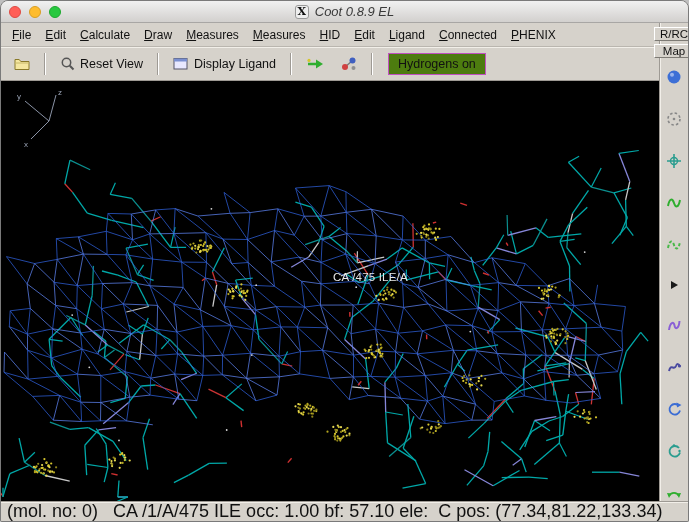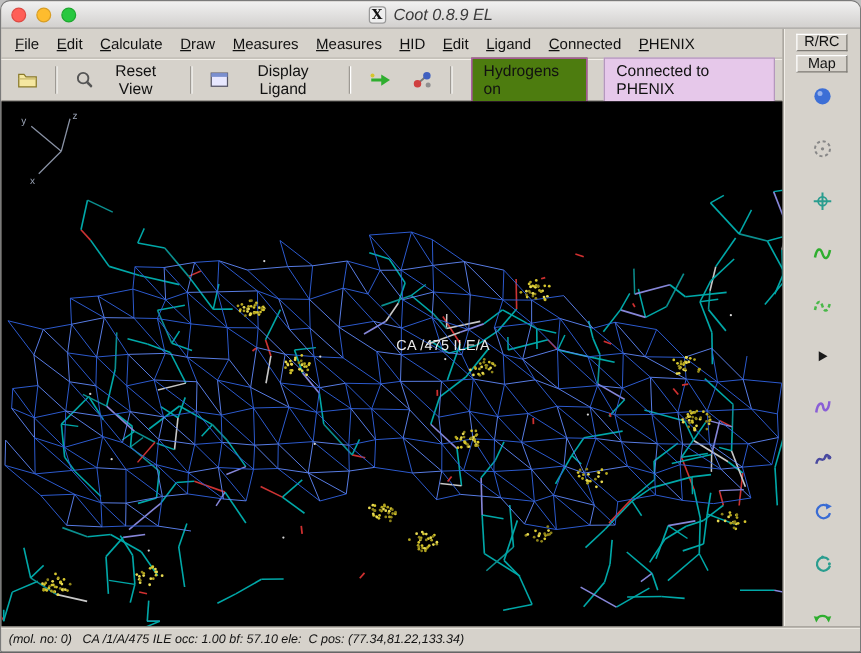--- a/index.html
+++ b/index.html
@@ -37,36 +37,36 @@
   .badge { font-size:12.5px; padding:3px 9px; color:#111; }
   .badge-h { background:#4d7c0f; border:1px solid #c050c0; margin-left:8px; }
   .badge-p { background:#e6c8ea; border:1px solid #b497bd; margin-left:10px; }
 
   
   .canvas { flex:1; position:relative; background:#000; overflow:hidden; }
   .scene { position:absolute; inset:0; }
   .axes { position:absolute; left:8px; top:4px; }
   .axes text { fill:#9aa3b5; font-size:8px; font-family:"Liberation Sans",sans-serif; }
   .axes line { stroke:#8a93a6; stroke-width:1; }
-  .atom-label { position:absolute; left:316px; top:190px; color:#e9e9e9; font-size:11.5px; letter-spacing:0.2px; }
+  .atom-label { position:absolute; left:332px; top:190px; color:#e9e9e9; font-size:11.5px; letter-spacing:0.2px; }
 
   
-  .rightcol { width:62px; background:#d6d2cb; border-left:1px solid #9e9a94; box-shadow:inset 1px 0 0 #f2efe9;
+  .rightcol { width:29px; background:#d6d2cb; border-left:1px solid #9e9a94; box-shadow:inset 1px 0 0 #f2efe9;
               display:flex; flex-direction:column; align-items:center; padding:4px 0; flex:0 0 auto; }
   .mini-btn { width:41px; height:21px; margin-bottom:3px; font-size:11.5px; background:#d6d2cb;
               border:1px solid; border-color:#fff #7d7a74 #7d7a74 #fff; color:#111; font-family:inherit; }
   .icon-col { flex:1; display:flex; flex-direction:column; align-items:center; gap:26px; padding-top:8px; width:100%; }
   .icon-btn { background:none; border:none; padding:0; line-height:0; cursor:pointer; }
   .side-btn { display:flex; flex-direction:column; align-items:center; gap:1px; font-size:9px; color:#111;
               background:none; border:none; font-family:inherit; line-height:1; }
   .bottom-tri { margin-top:auto; }
 
   
   .statusbar { height:20px; background:#d6d2cb; border-top:1px solid #9e9a94; box-shadow:inset 0 1px 0 #f2efe9;
-               display:flex; align-items:center; padding-left:6px; font-size:10px; white-space:pre; color:#111; flex:0 0 auto;font-style:italic; }
+               display:flex; align-items:center; padding-left:6px; font-size:18px; white-space:pre; color:#111; flex:0 0 auto; }
 </style>
 </head>
 <body>
 
 <div class="window">
 
   <div class="titlebar">
     <span class="tl tl-red"></span>
     <span class="tl tl-yel"></span>
     <span class="tl tl-grn"></span>
@@ -127,21 +127,20 @@
         <button class="tb-btn">
           <svg width="16" height="16">
             <line x1="4" y1="11" x2="11" y2="5" stroke="#777" stroke-width="1.5"></line>
             <circle cx="4" cy="11" r="3" fill="#d04040"></circle>
             <circle cx="11.5" cy="4.5" r="3" fill="#4060c0"></circle>
             <circle cx="12.5" cy="12" r="2" fill="#909090"></circle>
           </svg>
         </button>
         <span class="tb-sep"></span>
         <span class="badge badge-h">Hydrogens on</span>
-        <span class="badge badge-p">Connected to PHENIX</span>
       </div>
 
       <div class="canvas">
         <svg id="scene" class="scene" width="100%" height="100%">
             <line x1="147.2" y1="236.9" x2="141.4" y2="253.2" stroke="#00a8a8" stroke-width="1.3"></line>
             <line x1="141.4" y1="253.2" x2="127.6" y2="244.3" stroke="#00a8a8" stroke-width="1.2"></line>
             <line x1="141.4" y1="253.2" x2="138.6" y2="278.7" stroke="#c8c8c8" stroke-width="1.3"></line>
             <line x1="138.6" y1="278.7" x2="124.3" y2="273.6" stroke="#00a8a8" stroke-width="1.2"></line>
             <line x1="148.5" y1="337.8" x2="142.0" y2="356.6" stroke="#00a8a8" stroke-width="1.3"></line>
             <line x1="142.0" y1="356.6" x2="146.7" y2="388.6" stroke="#00a8a8" stroke-width="1.3"></line>

